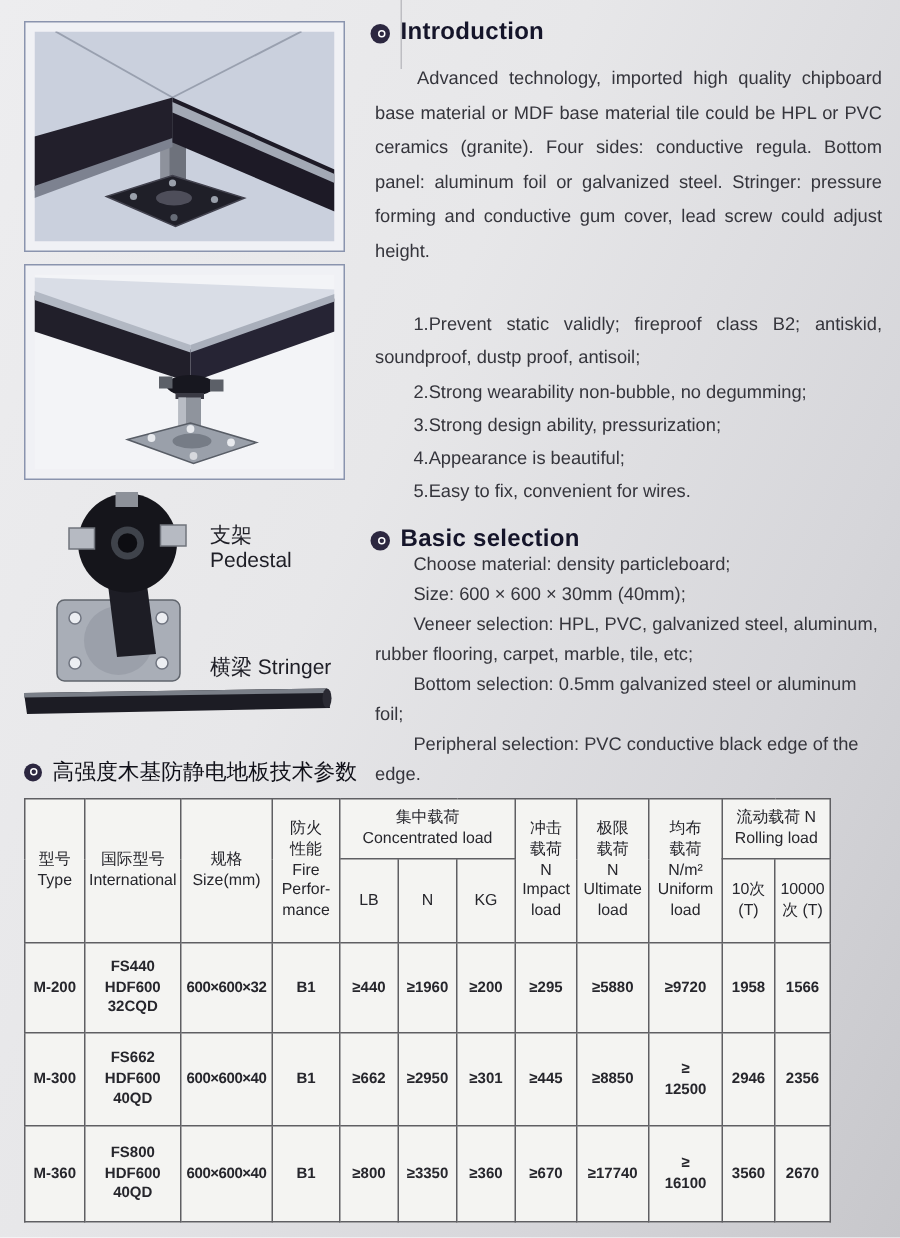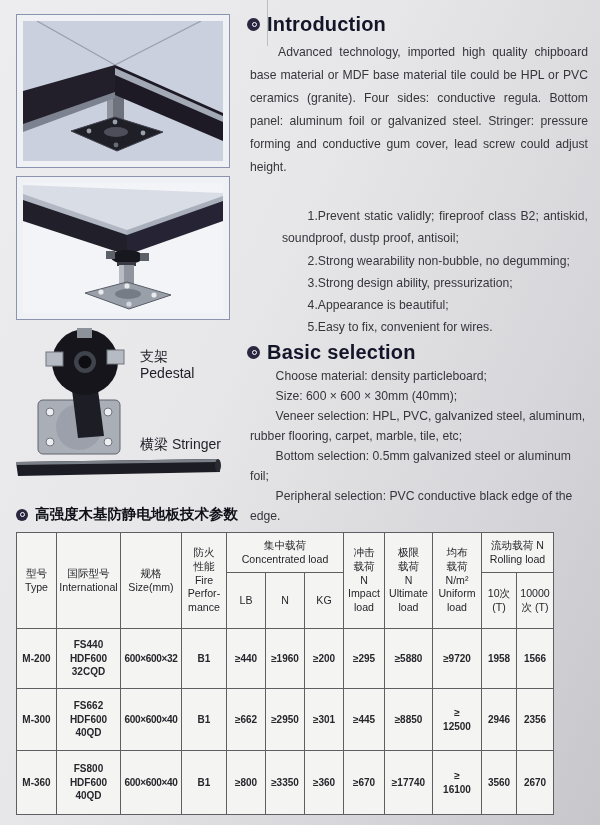--- a/index.html
+++ b/index.html
@@ -30,47 +30,47 @@
   .photo3 svg { display: block; }
   .photo3-label {
     position: absolute; font-size: 14px; color: #1e1e26; line-height: 17px;
     white-space: pre-line;
   }
   .lbl-pedestal { left: 130px; top: 22px; }
   .lbl-stringer { left: 130px; top: 110px; }
   
   .sec-heading {
     position: absolute; left: 247px; display: flex; align-items: center; gap: 7px;
-    font-size: 20px; font-weight: bold; color: #15152a; letter-spacing: 0.2px;
+    font-size: 16px; font-weight: bold; color: #15152a; letter-spacing: 0.2px;
   }
   .bullet {
     width: 13px; height: 13px; border-radius: 50%; background: #2c2740;
     display: inline-flex; align-items: center; justify-content: center; flex: none;
   }
   .bullet-ring {
     width: 5px; height: 5px; border: 1.6px solid #ffffff; border-radius: 50%;
     margin-left: 1px; background: #2c2740;
   }
   .h-intro { top: 13px; }
   .h-char  { top: 183px; }
-  .h-basic { top: 341px; align-items: center; }
+  .h-basic { top: 351px; align-items: center; }
   .body-text {
     position: absolute; left: 250px; width: 338px;
     font-size: 12.2px; color: #35353c;
   }
   .intro-body { top: 41px; line-height: 23px; text-align: justify; text-indent: 2.3em; }
   .char-list  { top: 205px; line-height: 22.3px; }
-  .char-list p { text-indent: 2.1em; text-align: justify; margin-left: 32px; }
+  .char-list p { text-indent: 2.1em; text-align: justify; }
   .basic-list { top: 366px; line-height: 20px; }
   .basic-list p { text-indent: 2.1em; }
   
   .tbl-title {
     position: absolute; left: 16px; top: 505px;
     display: flex; align-items: center; gap: 7px;
-    font-size: 14.5px; font-weight: bold; color: #101018;
+    font-size: 14.5px; font-weight: normal; color: #101018;
   }
   .tbl-title .bullet { width: 12px; height: 12px; }
   table.spec {
     position: absolute; left: 16px; top: 532px; width: 537px;
     border-collapse: collapse; table-layout: fixed;
     background: #f4f4f2;
   }
   table.spec th, table.spec td {
     border: 1px solid #5f5f63;
     text-align: center; vertical-align: middle;

